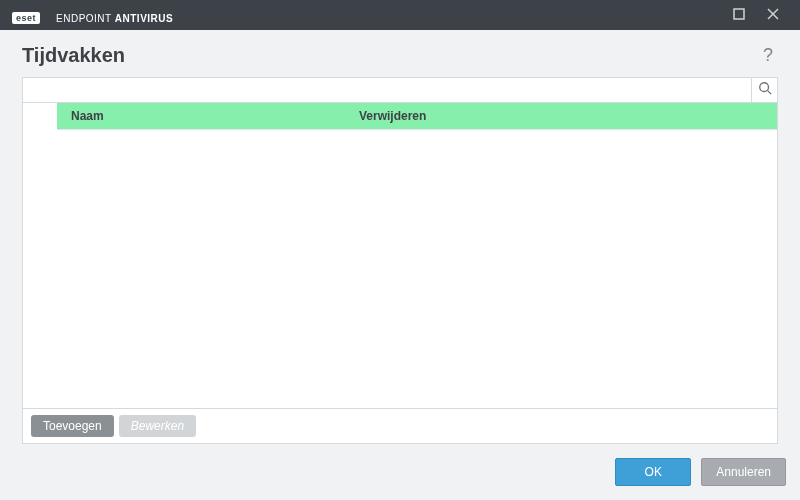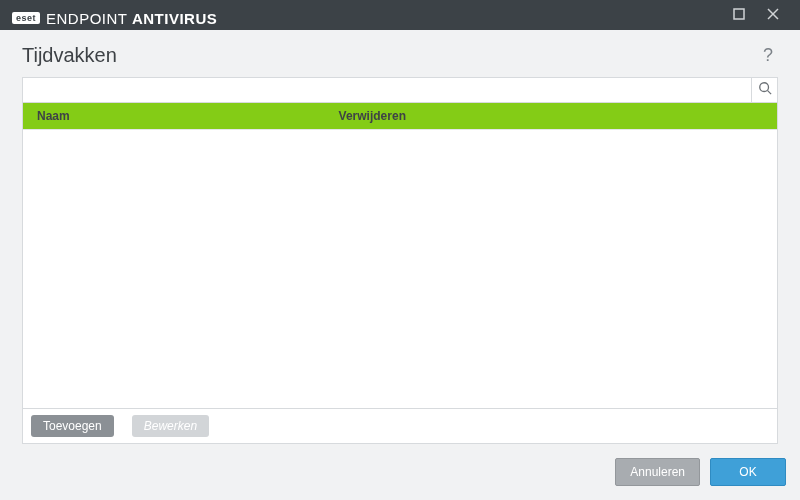--- a/index.html
+++ b/index.html
@@ -1,50 +1,50 @@
 <!DOCTYPE html>
 <html><head>
 <meta charset="utf-8">
 <style>
   * { margin: 0; padding: 0; box-sizing: border-box; }
   html, body { width: 800px; height: 500px; font-family: "Segoe UI", Tahoma, sans-serif; overflow: hidden; }
   body { background: #f1f2f3; display: flex; flex-direction: column; }
 
   
   .titlebar { height: 30px; background: #3c4247; color: #fff; display: flex; align-items: center; padding: 0 10px 0 12px; }
-  .brand { display: flex; align-items: center; gap: 6px; margin-top: 6px; }
+  .brand { display: flex; align-items: center; gap: 16px; margin-top: 6px; }
   .brand-badge { background: #fff; color: #3c4247; font-size: 9px; font-weight: 700; padding: 1px 4px; border-radius: 2px; letter-spacing: 0.5px; }
-  .brand-text { font-size: 15px; letter-spacing: 0.5px; }
+  .brand-text { font-size: 10px; letter-spacing: 0.5px; }
   .brand-text .light { font-weight: 300; }
   .brand-text .bold { font-weight: 600; }
   .titlebar-spacer { flex: 1; }
   .titlebar-btn { width: 34px; height: 30px; display: flex; align-items: center; justify-content: center; color: #d0d3d6; cursor: pointer; }
   .titlebar-btn svg { width: 12px; height: 12px; stroke: currentColor; fill: none; stroke-width: 1.5; }
 
   
   .header { display: flex; align-items: center; padding: 14px 22px 10px 22px; }
-  .page-title { font-size: 20px; font-weight: 400; color: #3e4246; flex: 1; }
+  .page-title { font-size: 20px; font-weight: 700; color: #3e4246; flex: 1; }
   .help-btn { color: #7c8288; font-size: 18px; cursor: pointer; width: 20px; text-align: center; }
 
   
   .content { flex: 1; display: flex; flex-direction: column; padding: 0 22px; }
 
   .search-row { display: flex; }
   .search-input { flex: 1; height: 26px; border: 1px solid #d7dadd; background: #fff; font-size: 12px; padding: 0 8px; outline: none; }
   .search-btn { width: 26px; height: 26px; border: 1px solid #d7dadd; border-left: none; background: #fff; display: flex; align-items: center; justify-content: center; cursor: pointer; }
   .search-btn svg { width: 14px; height: 14px; stroke: #6b7075; fill: none; stroke-width: 1.5; }
 
   .table-container { flex: 1; background: #fff; border: 1px solid #d7dadd; border-top: none; display: flex; flex-direction: column; }
-  .table-head { display: flex; border-bottom: 1px solid #e3e6e8; background: #84cc16; }
+  .table-head { display: flex; border-bottom: 1px solid #e3e6e8; background: #86efac; margin-left: 34px; }
   .th { font-size: 12px; font-weight: 700; color: #3e4246; padding: 6px 14px; }
   .th.col1 { width: 40%; }
   .th.col2 { flex: 1; }
   .table-body { flex: 1; }
 
-  .actions-row { background: #fff; border: 1px solid #d7dadd; border-top: none; padding: 6px 8px; display:flex; gap:18px; }
+  .actions-row { background: #fff; border: 1px solid #d7dadd; border-top: none; padding: 6px 8px; display:flex; gap:5px; }
   .action-btn { font-size: 12px; color: #fff; background: #8b9095; border: none; border-radius: 3px; padding: 4px 12px; cursor: pointer; }
   .action-btn.disabled { background: #d2d5d8; color: #fff; cursor: default; font-style: italic; }
 
   
   .footer { height: 56px; display: flex; align-items: center; justify-content: flex-end; padding: 0 14px; gap: 10px; }
   .footer-btn { min-width: 76px; height: 28px; font-size: 12px; border-radius: 2px; border: 1px solid transparent; cursor: pointer; padding: 0 14px; }
   .btn-primary { background: #3fa0d8; color: #fff; border-color: #2f8bc2; }
   .btn-secondary { background: #a8acb0; color: #fff; border-color: #93979b; }
 </style>
 </head>
@@ -101,15 +101,15 @@
     <div class="table-body"></div>
   </div>
 
   <div class="actions-row">
     <button class="action-btn">Toevoegen</button>
     <button class="action-btn disabled">Bewerken</button>
   </div>
 </div>
 
 <div class="footer">
+  <button class="footer-btn btn-primary">OK</button>
   <button class="footer-btn btn-secondary">Annuleren</button>
-  <button class="footer-btn btn-primary">OK</button>
 </div>
 
 </body></html>

